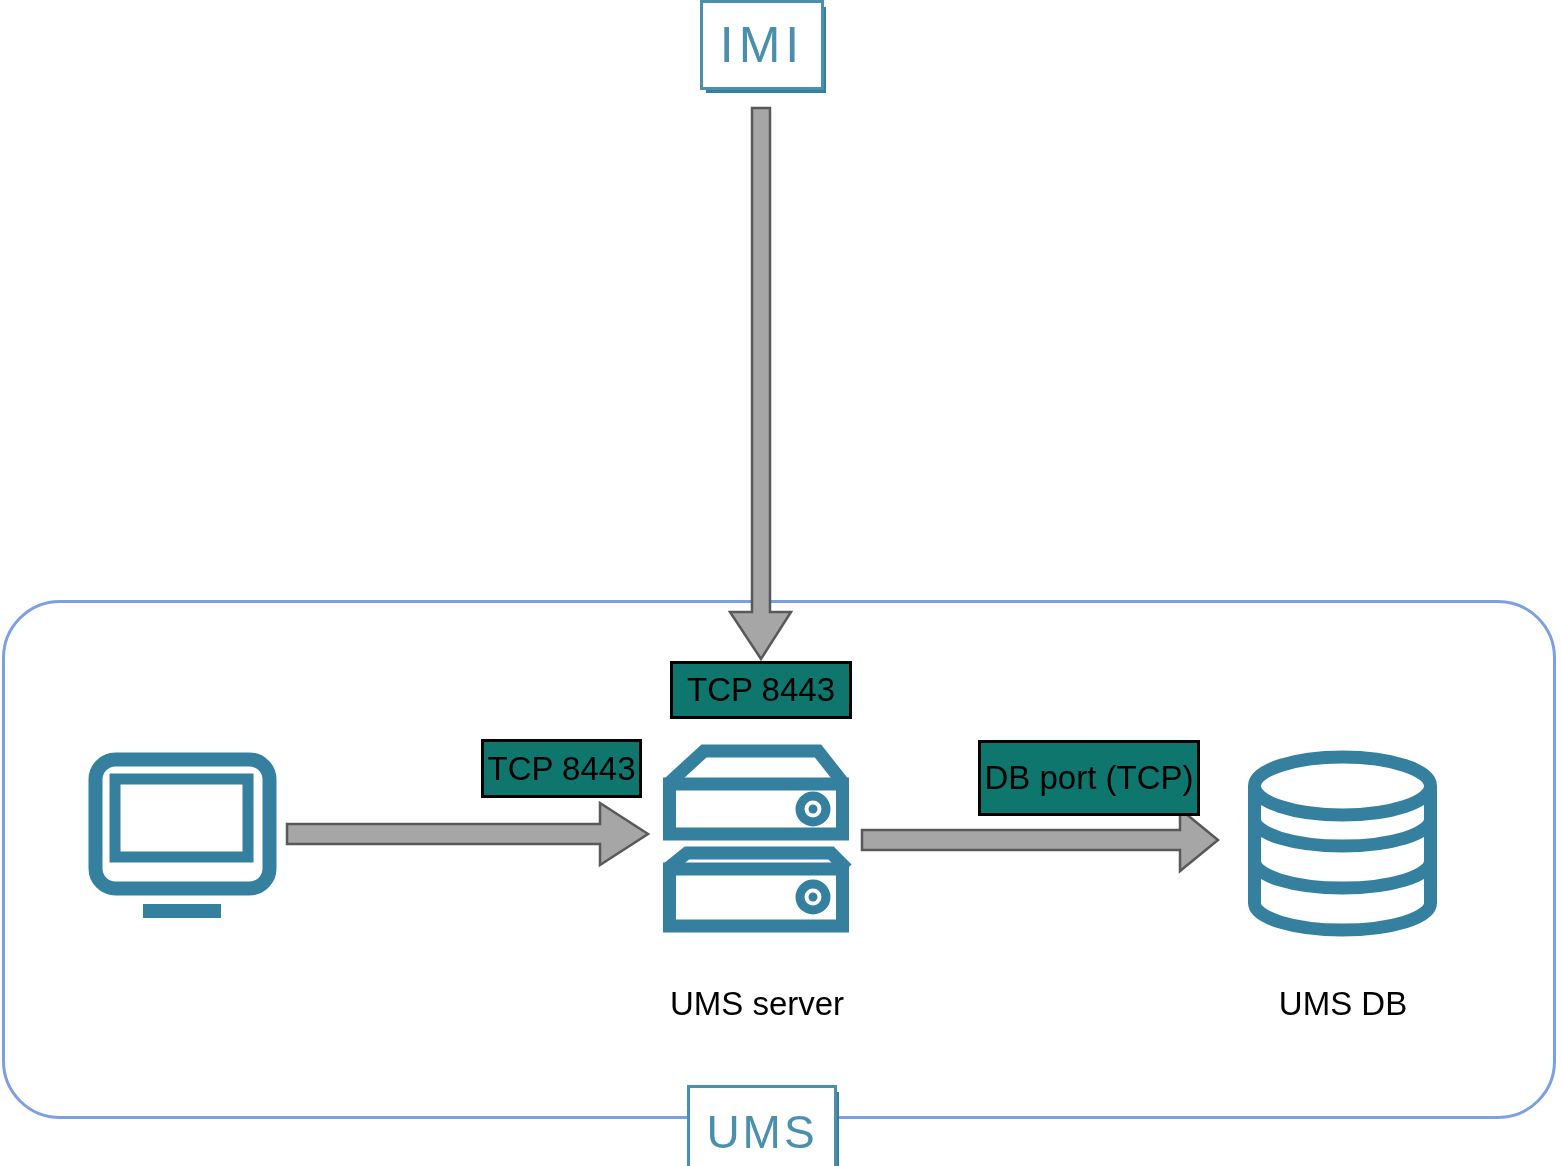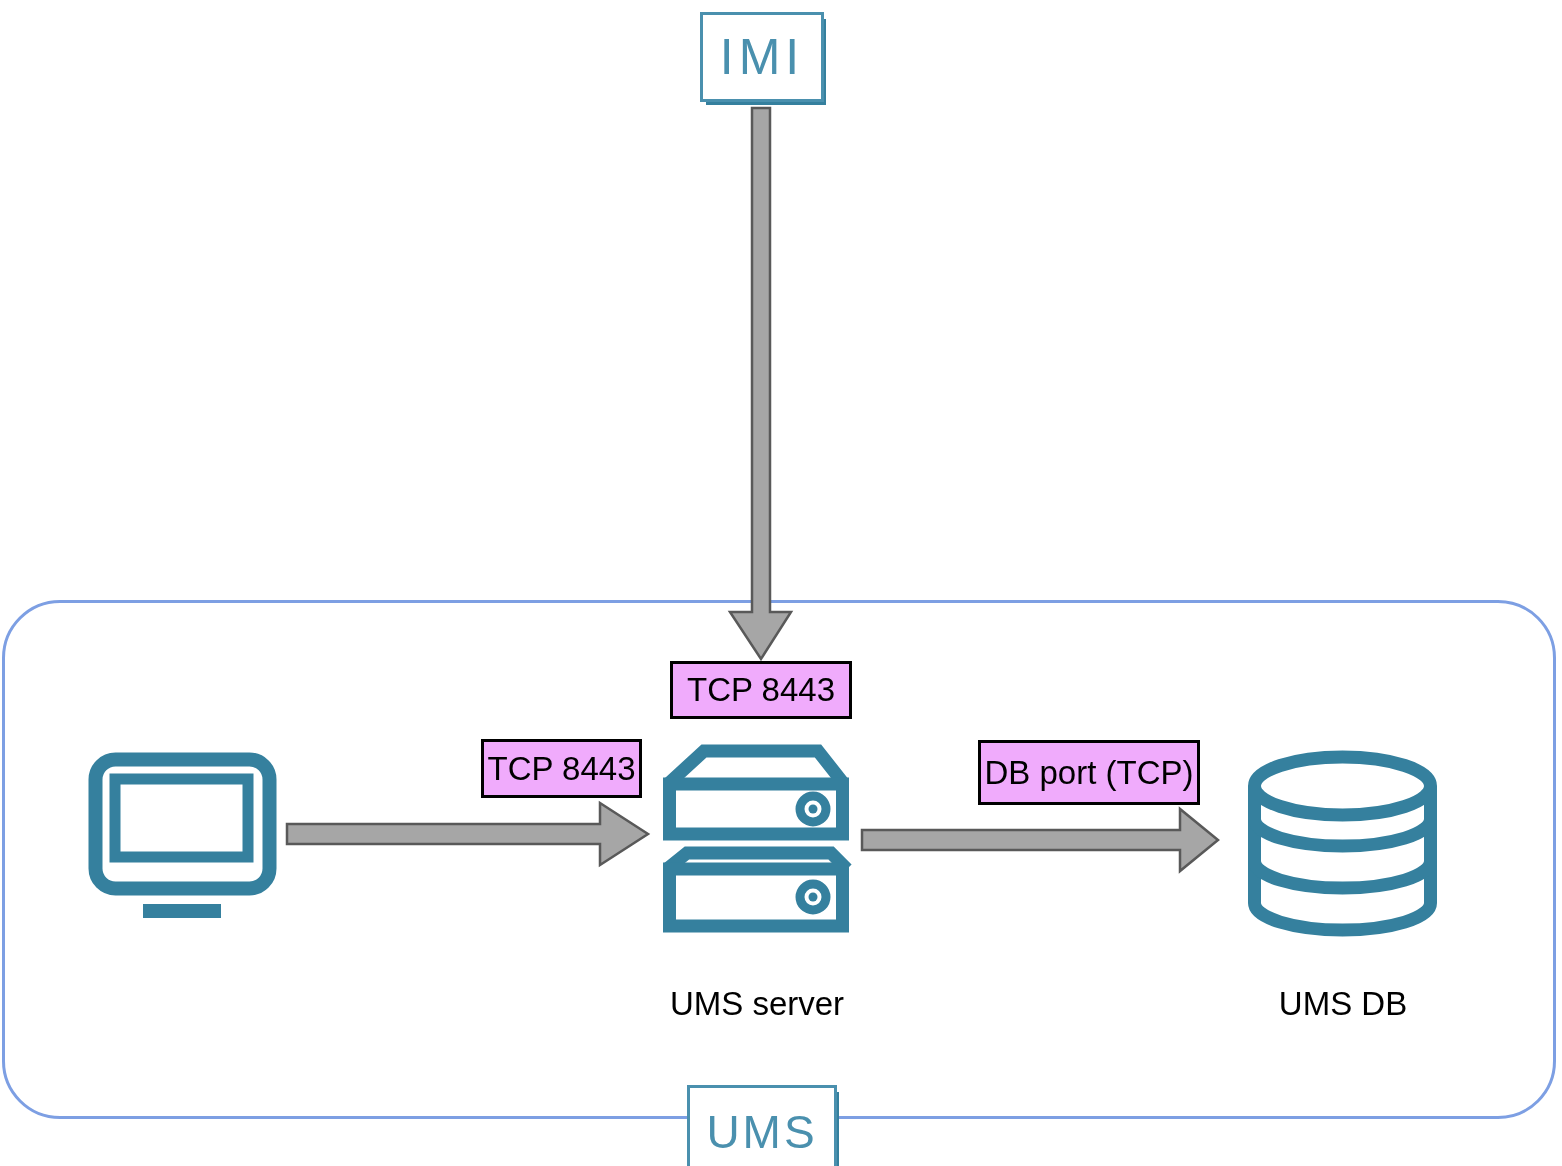--- a/index.html
+++ b/index.html
@@ -22,47 +22,47 @@
     position: absolute;
     left: 2px; top: 600px;
     width: 1554px; height: 519px;
     box-sizing: border-box;
     border: 3px solid var(--container-border);
     border-radius: 58px;
     z-index: 1;
   }
   .imi-box {
     position: absolute;
-    left: 700px; top: 12px;
+    left: 700px; top: 0;
     width: 124px; height: 90px;
     box-sizing: border-box;
     background: #ffffff;
     border: 3px solid var(--teal-light);
     box-shadow: 4px 5px 0 -2px var(--teal);
     display: flex; align-items: center; justify-content: center;
     color: var(--teal-light);
     font-size: 50px;
     font-weight: 300;
     letter-spacing: 5px;
     z-index: 3;
   }
   .port-label {
     position: absolute;
     box-sizing: border-box;
-    background: #f0abfc;
+    background: #0f766e;
     border: 3px solid var(--label-border);
     color: var(--text);
     font-size: 33px;
     display: flex; align-items: center; justify-content: center;
     white-space: nowrap;
     z-index: 3;
   }
   .port-label.top  { left: 670px; top: 661px; width: 182px; height: 58px; }
   .port-label.left { left: 481px; top: 739px; width: 161px; height: 59px; }
-  .port-label.db   { left: 978px; top: 740px; width: 222px; height: 65px; }
+  .port-label.db   { left: 978px; top: 740px; width: 222px; height: 76px; }
   .caption {
     position: absolute;
     width: 300px;
     text-align: center;
     color: var(--text);
     font-size: 33px;
     z-index: 3;
   }
   .caption.console { left: 33px;   top: 985px; }
   .caption.server  { left: 607px;  top: 985px; }

